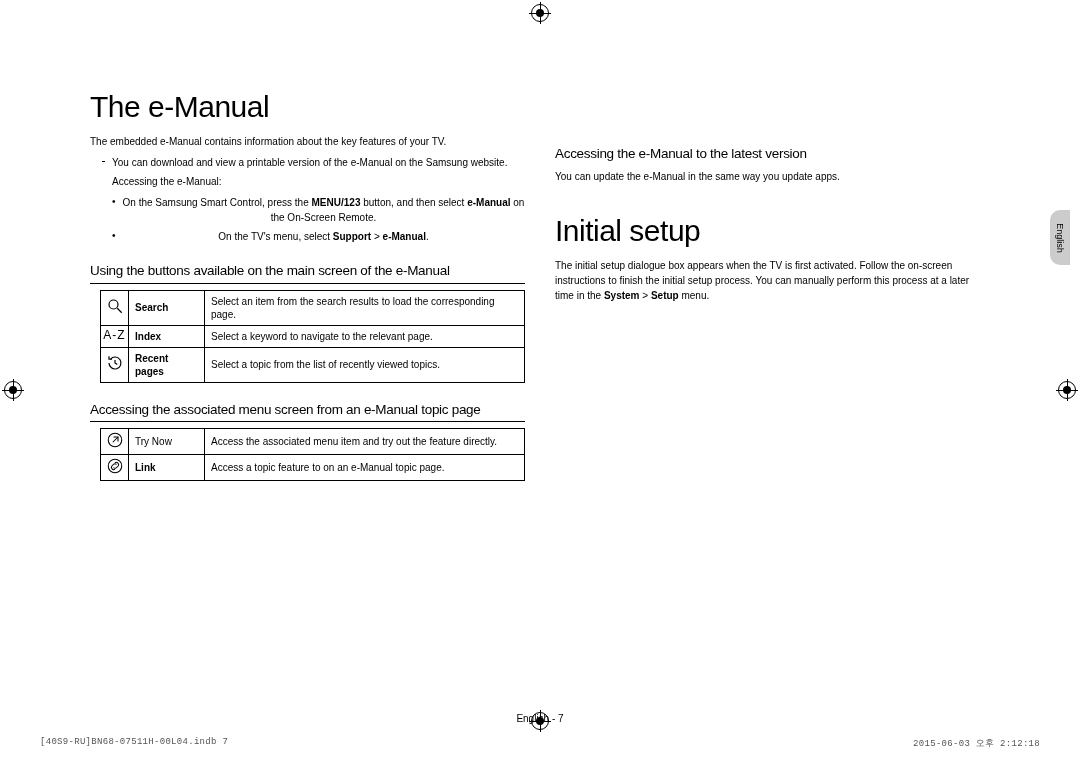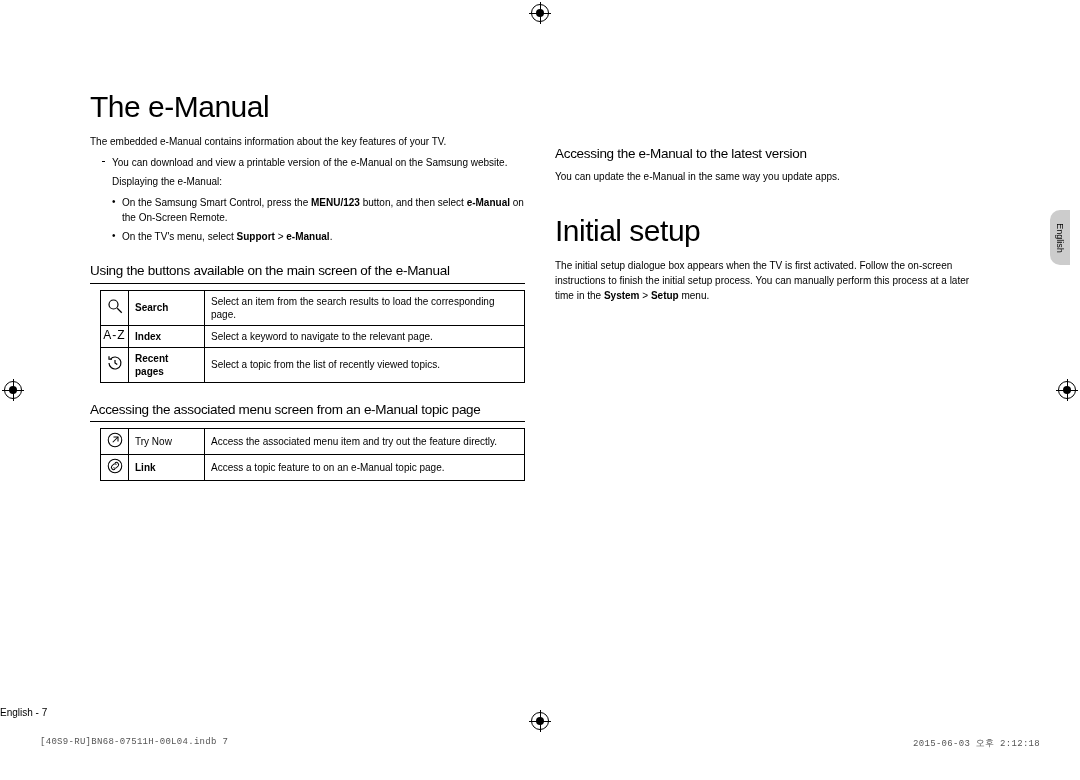--- a/index.html
+++ b/index.html
@@ -55,21 +55,21 @@
       list-style: none;
       position: relative;
       padding-left: 10px;
       margin-bottom: 4px;
     }
     .bullets li::before {
       content: '';
       position: absolute; left: 0; top: 6px;
       width: 3px; height: 1px; background: #000;
     }
-    .bullets.sub { margin-left: 22px; }
+    .bullets.sub { margin-left: 22px; text-align: center; }
     .bullets.sub li::before {
       content: '•'; width: auto; height: auto; background: none;
       top: -1px; font-size: 10px;
     }
     .indent-note { font-size: 10px; margin-left: 22px; margin-bottom: 6px; line-height: 1.5; }
     h2 {
       font-size: 13.5px;
       font-weight: 400;
       letter-spacing: -0.3px;
       margin-top: 18px;
@@ -105,21 +105,22 @@
       border-top-left-radius: 10px;
       border-bottom-left-radius: 10px;
       display: flex; align-items: center; justify-content: center;
     }
     .lang-tab span {
       transform: rotate(90deg);
       font-size: 9px;
     }
     .page-footer {
       position: absolute;
-      bottom: 62px; left: 0; right: 0;
+      bottom: 56px; left: 0; right: 0;
+      text-align: center;
       font-size: 10px;
     }
     .footer-bar {
       position: absolute;
       bottom: 30px; left: 40px; right: 40px;
       display: flex; justify-content: space-between;
       font-size: 9px; color: #555;
       font-family: "Courier New", monospace;
       letter-spacing: 0.3px;
     }
@@ -147,21 +148,21 @@
 </div>
 
 <div class="page">
 
   <div class="col">
     <h1>The e-Manual</h1>
     <p class="intro">The embedded e-Manual contains information about the key features of your TV.</p>
     <ul class="bullets">
       <li>You can download and view a printable version of the e-Manual on the Samsung website.</li>
     </ul>
-    <p class="indent-note">Displaying the e-Manual:</p>
+    <p class="indent-note">Accessing the e-Manual:</p>
     <ul class="bullets sub">
       <li>
         <span>On the Samsung Smart Control, press the </span><span class="bold-inline">MENU/123</span><span> button, and then select </span><span class="bold-inline">e-Manual</span><span> on the On-Screen Remote.</span>
       </li>
       <li>
         <span>On the TV's menu, select </span><span class="bold-inline">Support</span><span> &gt; </span><span class="bold-inline">e-Manual</span><span>.</span>
       </li>
     </ul>
 
     <h2>Using the buttons available on the main screen of the e-Manual</h2>

